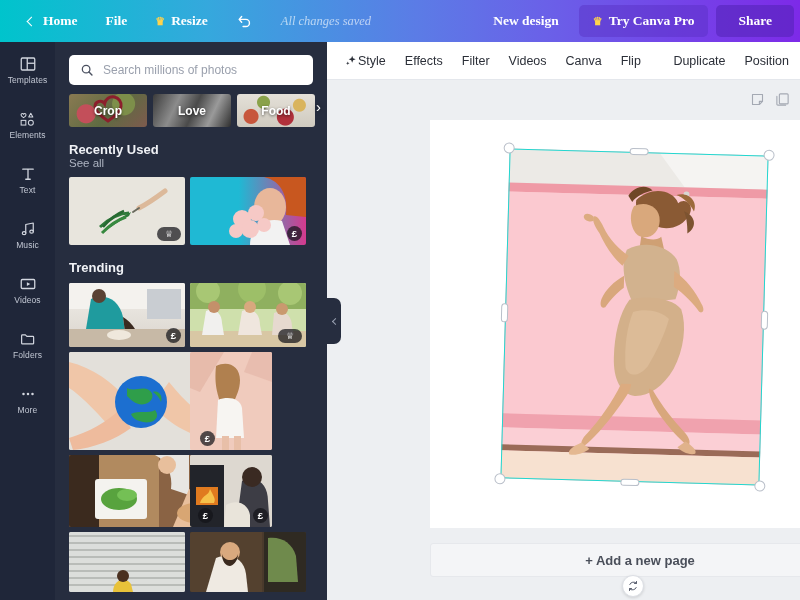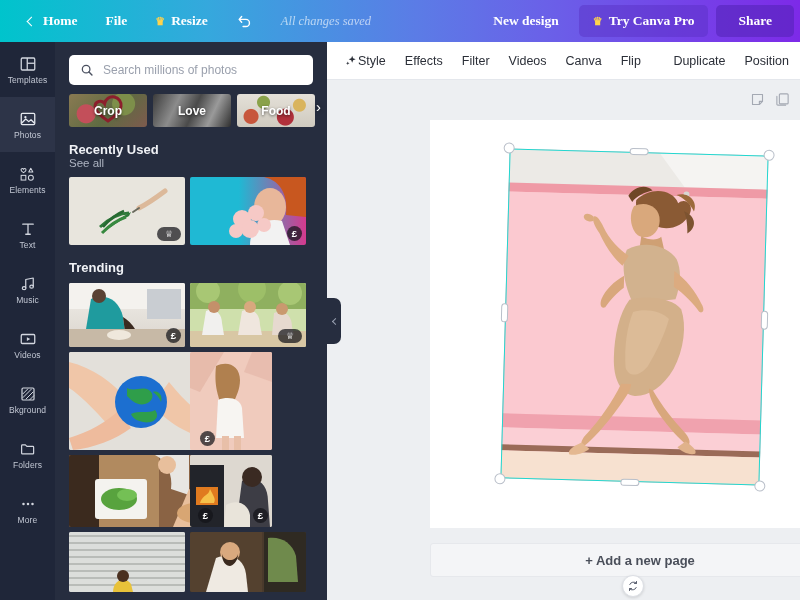--- a/index.html
+++ b/index.html
@@ -294,30 +294,20 @@
       <span class="rail-ico">
         <svg width="18" height="18" viewBox="0 0 24 24" fill="none">
           <rect x="3" y="4" width="18" height="16" rx="1.5" stroke="#d3d7e0" stroke-width="1.7"></rect>
           <line x1="11" y1="4" x2="11" y2="20" stroke="#d3d7e0" stroke-width="1.7"></line>
           <line x1="11" y1="11" x2="21" y2="11" stroke="#d3d7e0" stroke-width="1.7"></line>
         </svg>
       </span>
       <span class="rail-lbl">Templates</span>
     </div>
 
-    <div class="rail-item active">
-      <span class="rail-ico">
-        <svg width="18" height="18" viewBox="0 0 24 24" fill="none">
-          <rect x="3" y="4.5" width="18" height="15" rx="1.5" stroke="#e7eaf0" stroke-width="1.7"></rect>
-          <circle cx="8.5" cy="9.5" r="1.5" fill="#e7eaf0"></circle>
-          <path d="M4 17l5-5 4 3.5 3-2.5 4 4" stroke="#e7eaf0" stroke-width="1.7" stroke-linecap="round" stroke-linejoin="round"></path>
-        </svg>
-      </span>
-      <span class="rail-lbl">Photos</span>
-    </div>
 
     <div class="rail-item">
       <span class="rail-ico">
         <svg width="19" height="19" viewBox="0 0 26 26" fill="none">
           <path d="M4.2 6.8c0-1.1.9-1.9 1.9-1.9.7 0 1.2.3 1.5.8.3-.5.8-.8 1.5-.8 1 0 1.9.8 1.9 1.9 0 1.7-3.4 3.7-3.4 3.7S4.2 8.5 4.2 6.8z" stroke="#d3d7e0" stroke-width="1.4"></path>
           <path d="M17.5 4.6l2.8 5.1h-5.6l2.8-5.1z" stroke="#d3d7e0" stroke-width="1.4" stroke-linejoin="round"></path>
           <rect x="4.3" y="14.2" width="6.4" height="6.4" stroke="#d3d7e0" stroke-width="1.4"></rect>
           <circle cx="17.6" cy="17.4" r="3.4" stroke="#d3d7e0" stroke-width="1.4"></circle>
         </svg>
       </span>
@@ -347,29 +337,20 @@
     <div class="rail-item">
       <span class="rail-ico">
         <svg width="18" height="18" viewBox="0 0 24 24" fill="none">
           <rect x="3" y="6" width="18" height="12" rx="1.5" stroke="#d3d7e0" stroke-width="1.7"></rect>
           <path d="M10.5 9.5l4.5 2.5-4.5 2.5v-5z" fill="#d3d7e0"></path>
         </svg>
       </span>
       <span class="rail-lbl">Videos</span>
     </div>
 
-    <div class="rail-item">
-      <span class="rail-ico">
-        <svg width="18" height="18" viewBox="0 0 24 24" fill="none">
-          <rect x="4" y="4" width="16" height="16" rx="1.5" stroke="#d3d7e0" stroke-width="1.6"></rect>
-          <path d="M5 12l7-7M5 17l12-12M9 19l10-10M14 20l6-6" stroke="#d3d7e0" stroke-width="1.3"></path>
-        </svg>
-      </span>
-      <span class="rail-lbl">Bkground</span>
-    </div>
 
 
     <div class="rail-item">
       <span class="rail-ico">
         <svg width="18" height="18" viewBox="0 0 24 24" fill="none">
           <path d="M3.5 7.5a1 1 0 0 1 1-1h4l2 2h8a1 1 0 0 1 1 1v8a1 1 0 0 1-1 1h-14a1 1 0 0 1-1-1v-10z" stroke="#d3d7e0" stroke-width="1.6" stroke-linejoin="round"></path>
         </svg>
       </span>
       <span class="rail-lbl">Folders</span>
     </div>

